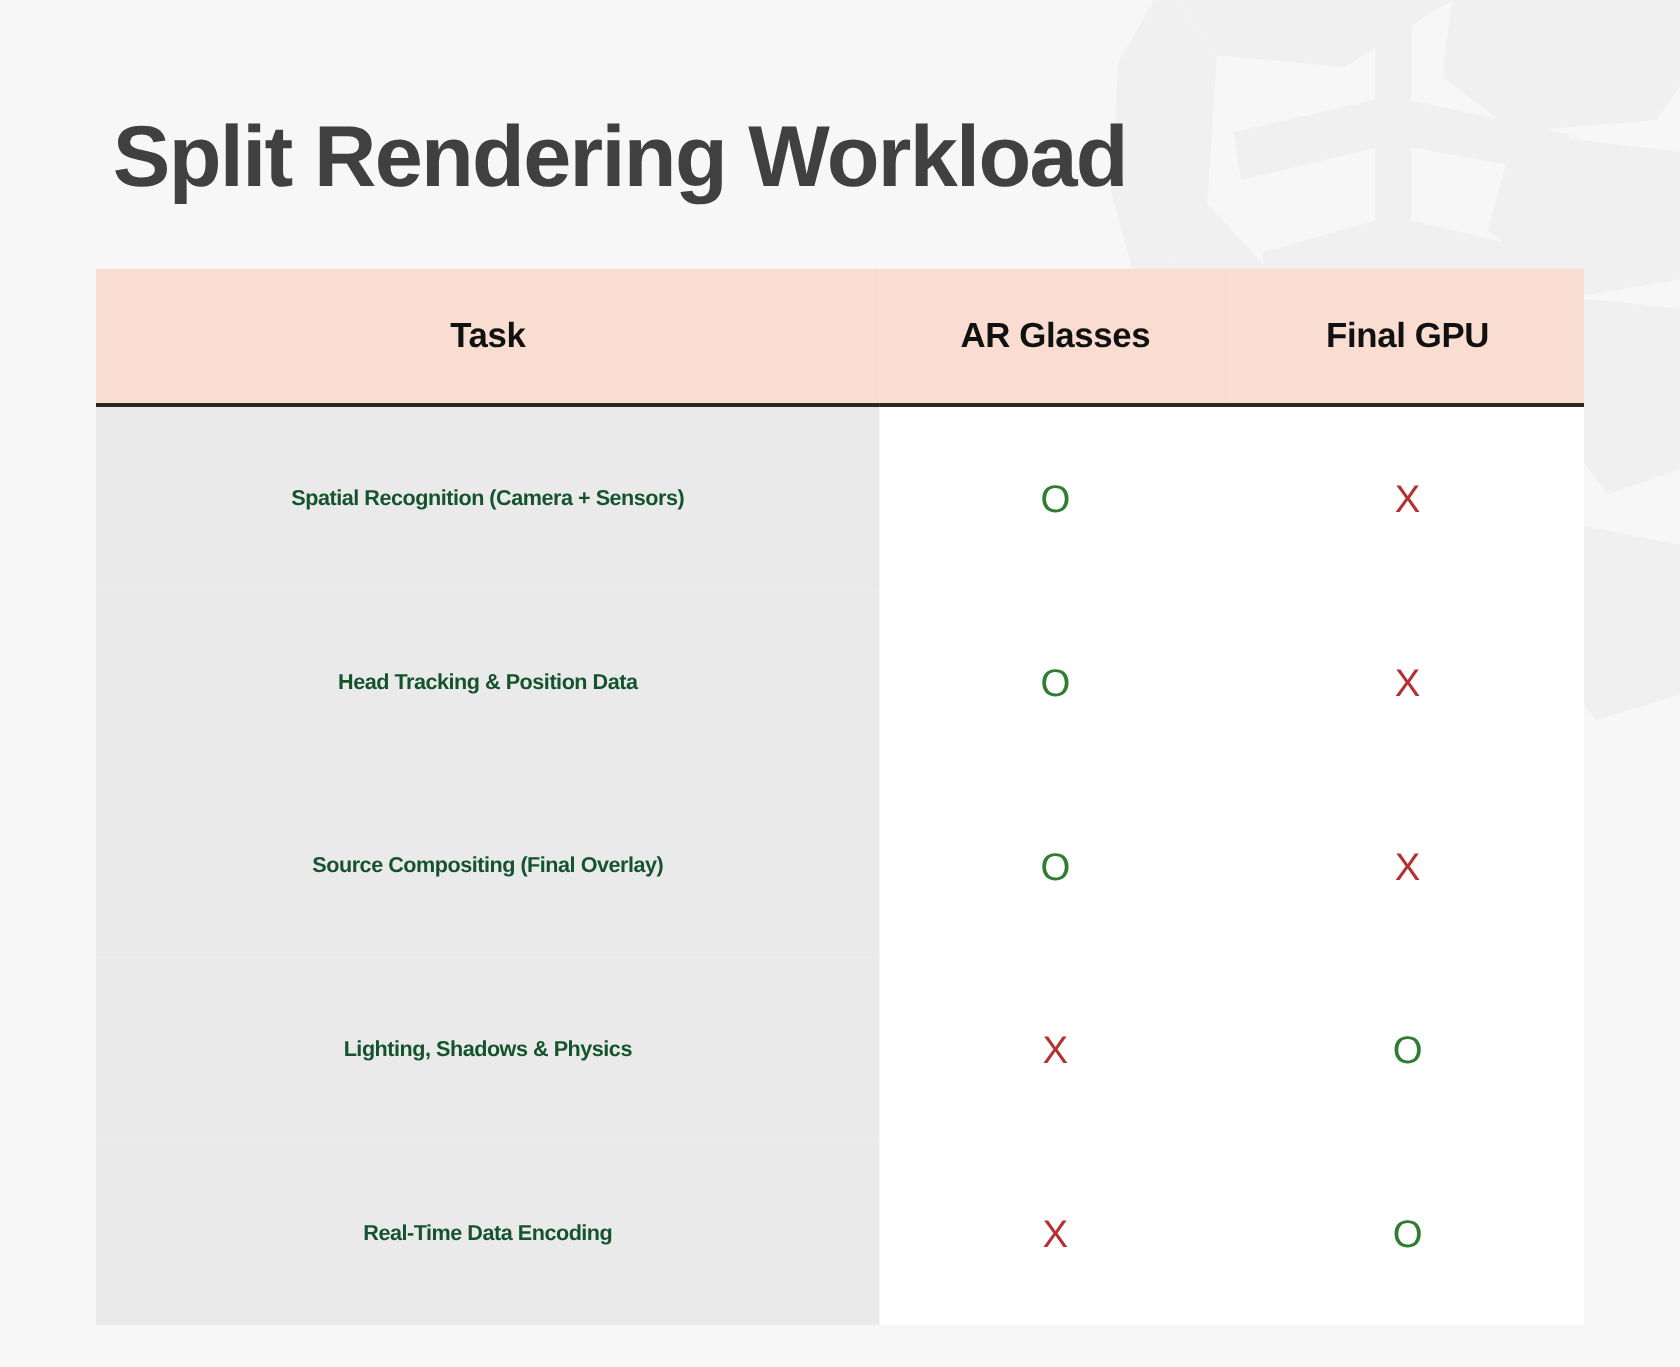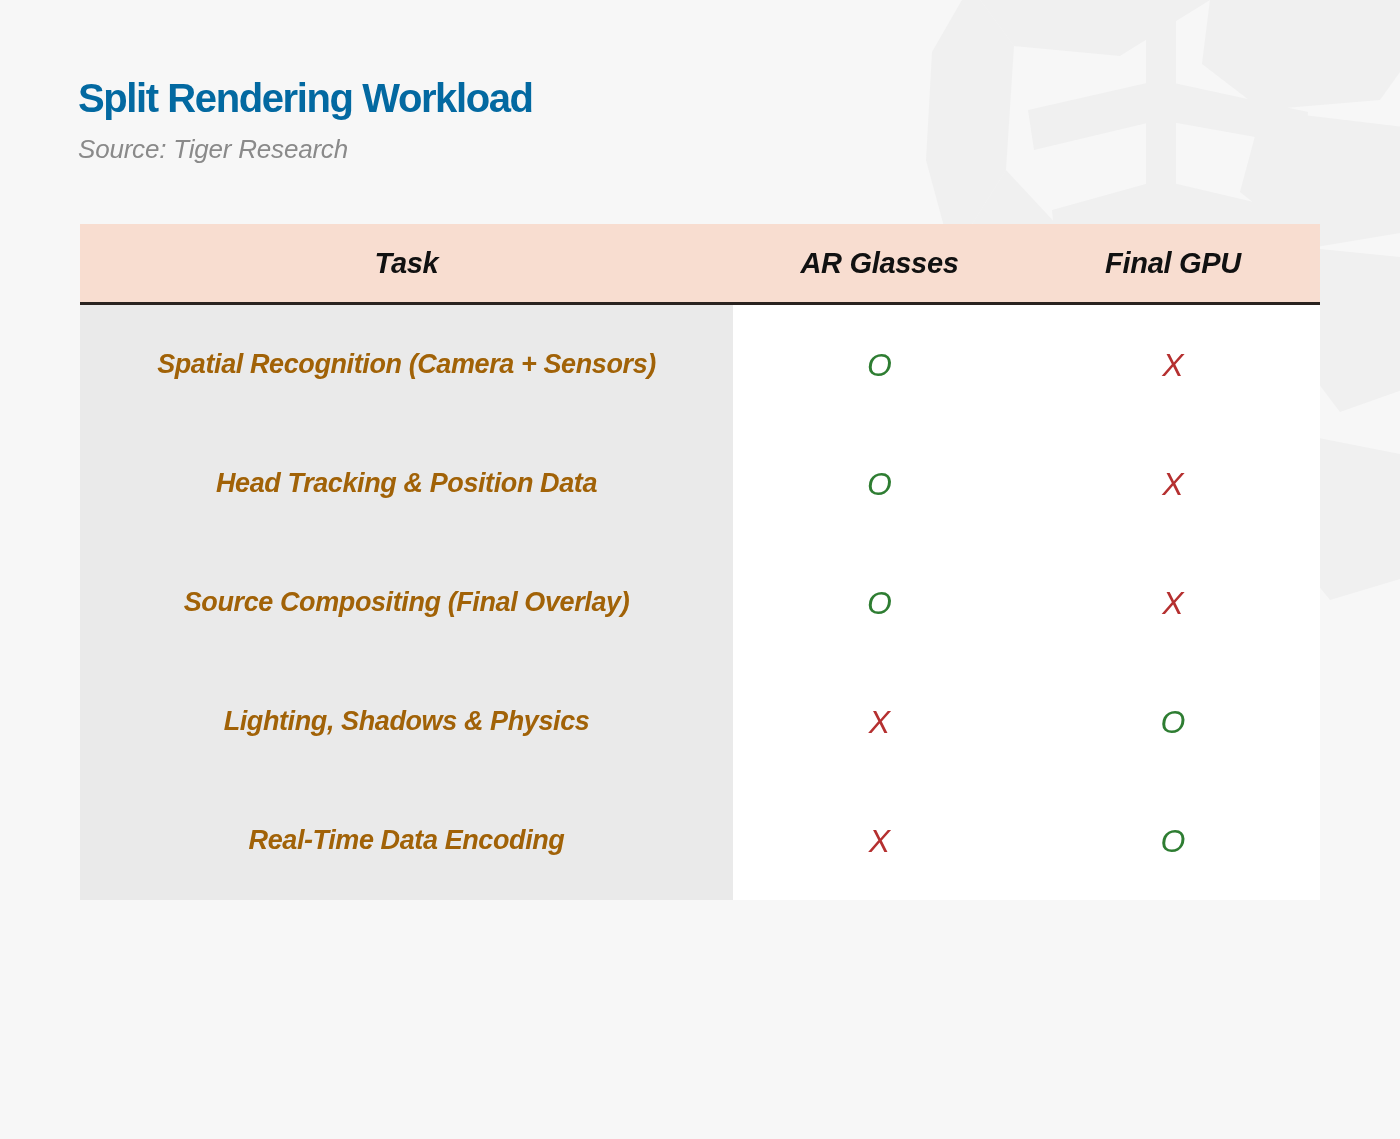--- a/index.html
+++ b/index.html
@@ -27,26 +27,26 @@
   }
 
   
   .page-header {
     position: absolute;
     left: 78px;
     top: 78px;
     z-index: 2;
   }
   .page-title {
-    font-size: 40px;
+    font-size: 72px;
     font-weight: 700;
-    color: #0369a1;
+    color: #404040;
     letter-spacing: -1.4px;
     line-height: 1.04;
-    margin: 0;
+    margin: 16px;
     white-space: nowrap;
   }
   .page-source {
     font-size: 26px;
     font-style: italic;
     font-weight: 400;
     color: #8A8A8A;
     letter-spacing: -0.2px;
     margin: 14px 0 0 0;
     white-space: nowrap;
@@ -60,23 +60,22 @@
     width: 1240px;
     z-index: 2;
   }
   table.matrix {
     width: 100%;
     border-collapse: collapse;
     table-layout: fixed;
   }
   table.matrix th,
   table.matrix td {
-    padding: 0;
+    padding: 17px;
     margin: 0;
-    font-style: italic;
   }
 
   
   col.c-task  { width: 653px; }
   col.c-ar    { width: 293px; }
   col.c-edge  { width: 294px; }
 
   
   thead tr {
     background: #F8DDD0;
@@ -94,23 +93,23 @@
 
   
   tbody td {
     height: 119px;
     vertical-align: middle;
     text-align: center;
     background: #FFFFFF;
   }
   tbody td.task-cell {
     background: #EAEAEA;
-    font-size: 27px;
+    font-size: 18px;
     font-weight: 700;
-    color: #a16207;
+    color: #14532d;
     letter-spacing: -0.4px;
   }
   .mark {
     font-size: 32px;
     font-weight: 400;
     line-height: 1;
     display: inline-block;
   }
   .mark-o { color: #2E7D32; }
   .mark-x { color: #B53030; }
@@ -133,21 +132,20 @@
       <rect x="236" y="-20" width="30" height="560"></rect>
       <path d="M118 150 L250 120 L398 152 L396 186 L250 160 L124 190 Z"></path>
       <path d="M142 250 L250 220 L386 252 L384 288 L250 262 L146 292 Z"></path>
       <path d="M166 348 L250 322 L368 352 L366 386 L250 364 L170 392 Z"></path>
     </g>
   </svg>
 </div>
 
 <div class="page-header">
   <h1 class="page-title">Split Rendering Workload</h1>
-  <p class="page-source">Source: Tiger Research</p>
 </div>
 
 <div class="table-wrap">
   <table class="matrix">
     <colgroup>
       <col class="c-task">
         <col class="c-ar">
         <col class="c-edge">
     </colgroup>
     <thead>

